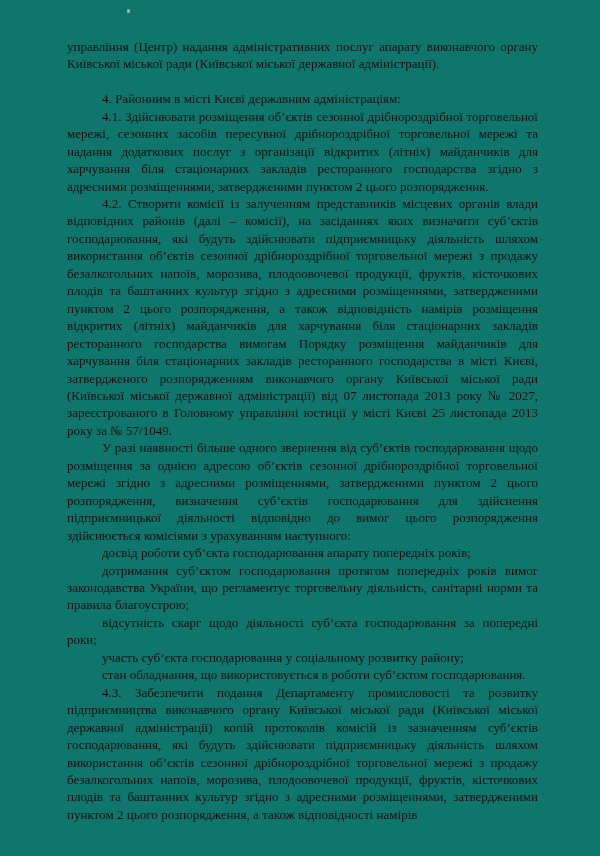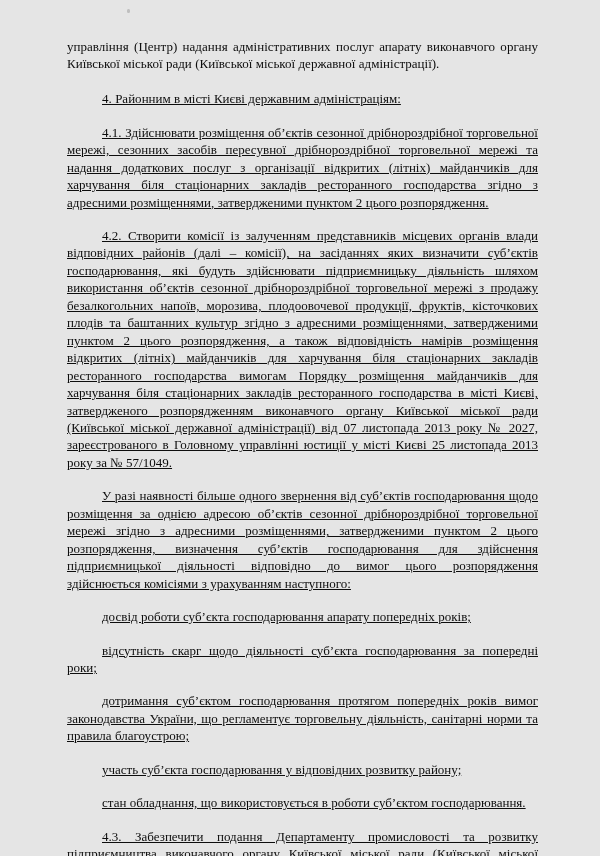--- a/index.html
+++ b/index.html
@@ -14,21 +14,21 @@
     font-family: "Liberation Serif", "DejaVu Serif", serif;
     color: #0d0d0d;
     position: relative;
   }
   #page {
     position: absolute;
     left: 0;
     top: 0;
     width: 600px;
     height: 856px;
-    background: #e5e5e5;
+    background: #0f766e;
   }
   
   #scan-speck {
     position: absolute;
     left: 127px;
     top: 9px;
     width: 3px;
     height: 4px;
     background: #b9b9b9;
     border-radius: 40%;
@@ -46,28 +46,27 @@
     line-height: 17.45px;
     text-align: justify;
     text-justify: inter-word;
     -webkit-hyphens: none;
     hyphens: none;
     letter-spacing: 0.01px;
     word-spacing: 0.1px;
   }
   p.indent {
     text-indent: 35px;
-    text-decoration: underline;
   }
   p.noindent {
     text-indent: 0;
   }
   
   p + p {
-    margin-top: 16px;
+    margin-top: 0;
   }
   .gap-md { margin-top: 17.4px !important; }
   
   #text-body { text-rendering: optimizeLegibility; }
 </style>
 </head>
 <body>
 
 <div id="page">
 
@@ -80,24 +79,24 @@
     <p class="indent gap-md">4. Районним в місті Києві державним адміністраціям:</p>
 
     <p class="indent">4.1. Здійснювати розміщення об’єктів сезонної дрібнороздрібної торговельної мережі, сезонних засобів пересувної дрібнороздрібної торговельної мережі та надання додаткових послуг з організації відкритих (літніх) майданчиків для харчування біля стаціонарних закладів ресторанного господарства згідно з адресними розміщеннями, затвердженими пунктом 2 цього розпорядження.</p>
 
     <p class="indent">4.2. Створити комісії із залученням представників місцевих органів влади відповідних районів (далі – комісії), на засіданнях яких визначити суб’єктів господарювання, які будуть здійснювати підприємницьку діяльність шляхом використання об’єктів сезонної дрібнороздрібної торговельної мережі з продажу безалкогольних напоїв, морозива, плодоовочевої продукції, фруктів, кісточкових плодів та баштанних культур згідно з адресними розміщеннями, затвердженими пунктом 2 цього розпорядження, а також відповідність намірів розміщення відкритих (літніх) майданчиків для харчування біля стаціонарних закладів ресторанного господарства вимогам Порядку розміщення майданчиків для харчування біля стаціонарних закладів ресторанного господарства в місті Києві, затвердженого розпорядженням виконавчого органу Київської міської ради (Київської міської державної адміністрації) від 07 листопада 2013 року № 2027, зареєстрованого в Головному управлінні юстиції у місті Києві 25 листопада 2013 року за № 57/1049.</p>
 
     <p class="indent">У разі наявності більше одного звернення від суб’єктів господарювання щодо розміщення за однією адресою об’єктів сезонної дрібнороздрібної торговельної мережі згідно з адресними розміщеннями, затвердженими пунктом 2 цього розпорядження, визначення суб’єктів господарювання для здійснення підприємницької діяльності відповідно до вимог цього розпорядження здійснюється комісіями з урахуванням наступного:</p>
 
     <p class="indent">досвід роботи суб’єкта господарювання апарату попередніх років;</p>
 
+    <p class="indent">дотримання суб’єктом господарювання протягом попередніх років вимог законодавства України, що регламентує торговельну діяльність, санітарні норми та правила благоустрою;</p>
+
     <p class="indent">відсутність скарг щодо діяльності суб’єкта господарювання за попередні роки;</p>
 
-    <p class="indent">дотримання суб’єктом господарювання протягом попередніх років вимог законодавства України, що регламентує торговельну діяльність, санітарні норми та правила благоустрою;</p>
-
-    <p class="indent">участь суб’єкта господарювання у відповідних розвитку району;</p>
+    <p class="indent">участь суб’єкта господарювання у соціальному розвитку району;</p>
 
     <p class="indent">стан обладнання, що використовується в роботи суб’єктом господарювання.</p>
 
     <p class="indent">4.3. Забезпечити подання Департаменту промисловості та розвитку підприємництва виконавчого органу Київської міської ради (Київської міської державної адміністрації) копій протоколів комісій із зазначенням суб’єктів господарювання, які будуть здійснювати підприємницьку діяльність шляхом використання об’єктів сезонної дрібнороздрібної торговельної мережі з продажу безалкогольних напоїв, морозива, плодоовочевої продукції, фруктів, кісточкових плодів та баштанних культур згідно з адресними розміщеннями, затвердженими пунктом 2 цього розпорядження, а також відповідності намірів</p>
 
   </div>
 </div>
 
 </body></html>

